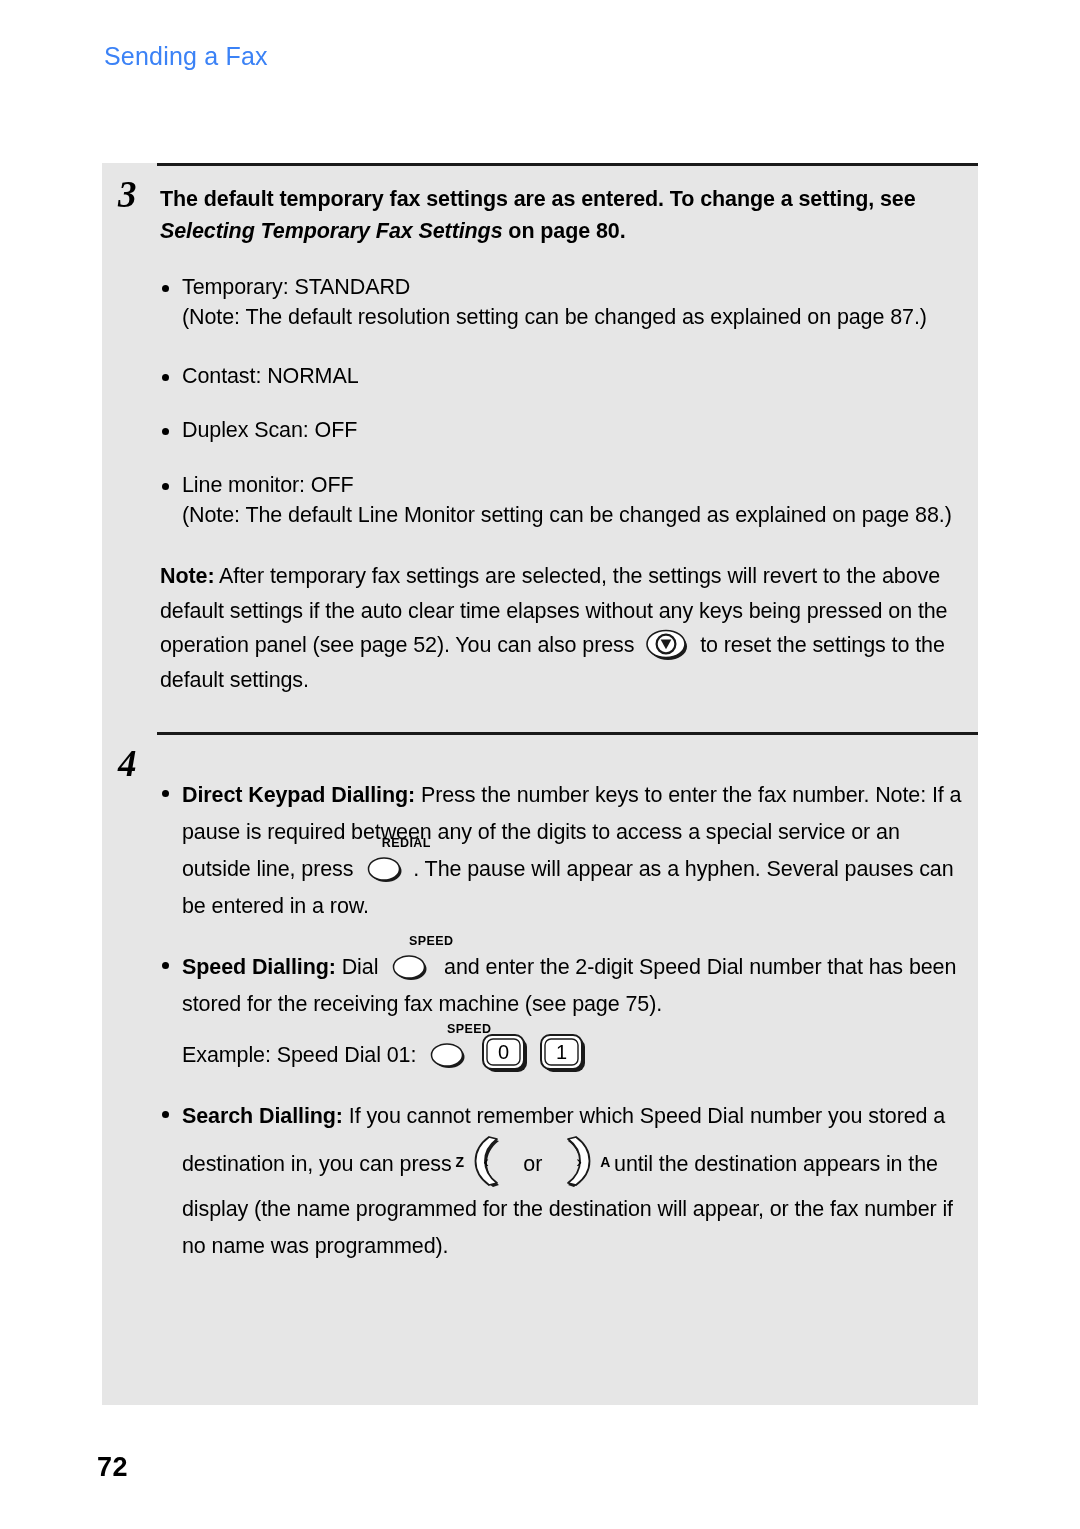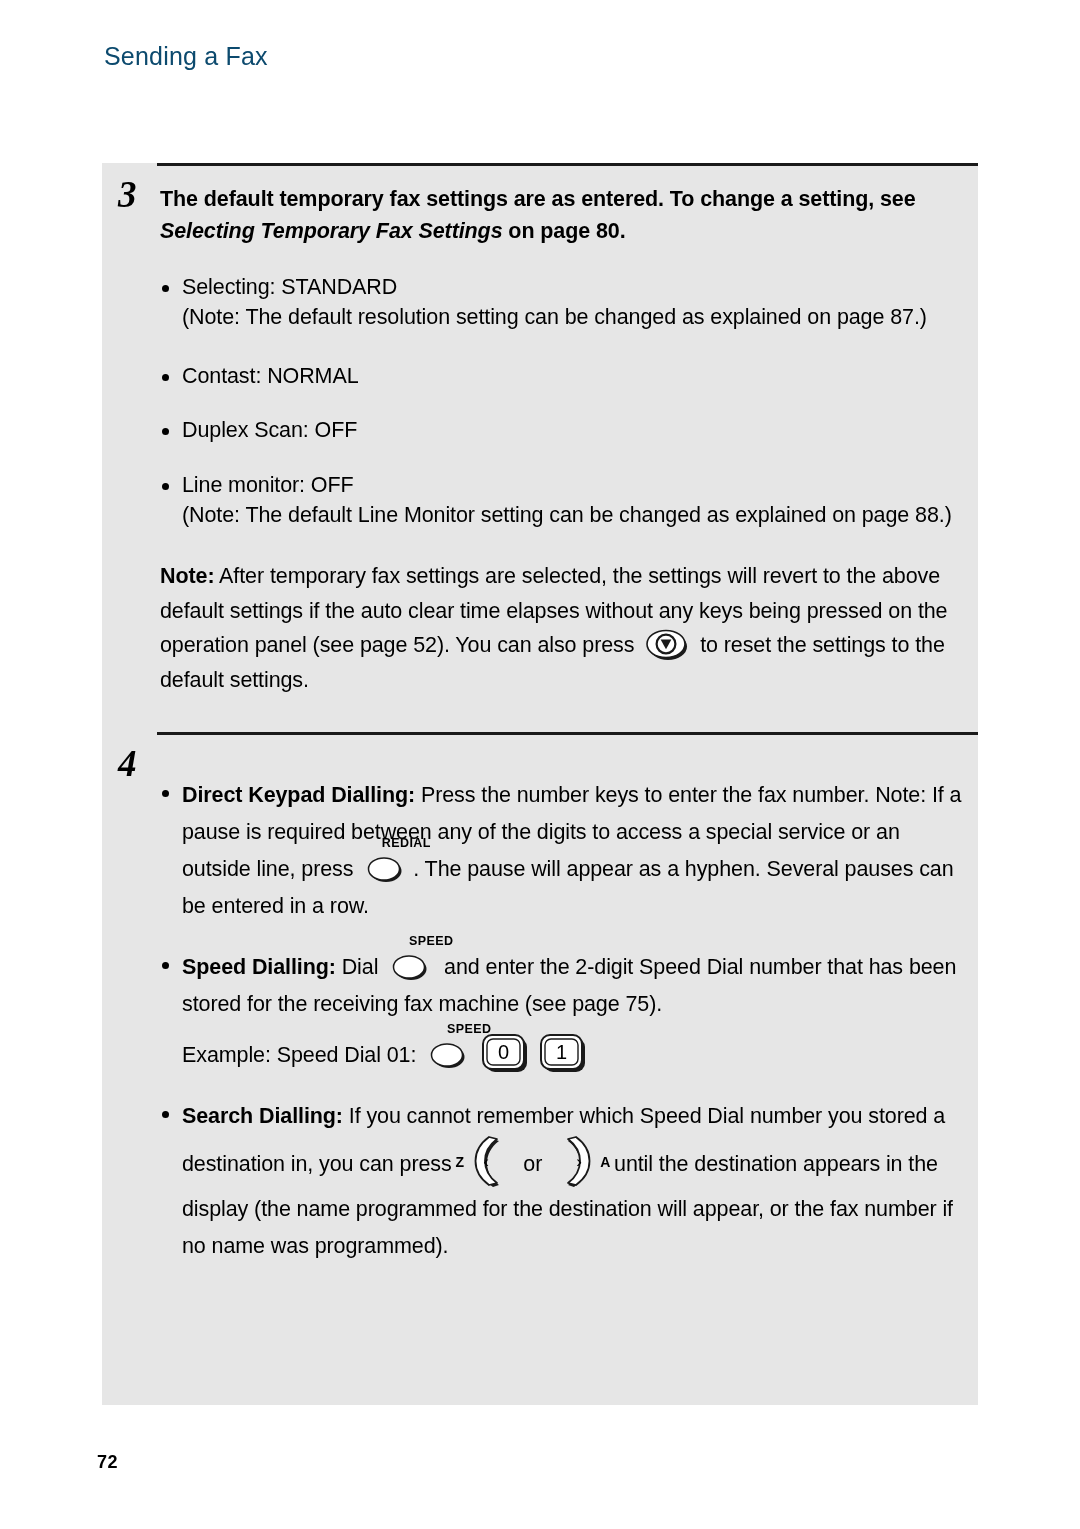--- a/index.html
+++ b/index.html
@@ -17,21 +17,21 @@
     overflow: hidden;
   }
 
   
   .running-head {
     position: absolute;
     left: 104px;
     top: 42px;
     font-size: 25px;
     letter-spacing: 0.2px;
-    color: #0c4a6e;
+    color: #3b82f6;
   }
 
   
   .panel {
     position: absolute;
     left: 102px;
     top: 163px;
     width: 876px;
     height: 1242px;
     background: #e6e6e6;
@@ -178,21 +178,21 @@
     line-height: 1;
   }
   .key-arc-wrap.left .arclabel { left: -4px; }
   .key-arc-wrap.right .arclabel { right: -4px; }
 
   
   .folio {
     position: absolute;
     left: 97px;
     top: 1452px;
-    font-size: 18px;
+    font-size: 27px;
     font-weight: bold;
     letter-spacing: 0.5px;
   }
 </style>
 </head>
 <body>
 
 <div class="running-head">Sending a Fax</div>
 
 <div class="panel">
@@ -202,21 +202,21 @@
 
     <div class="step-head">
       <span class="step-num">3</span>
       <span>The default temporary fax settings are as entered. To change a setting, see </span><em>Selecting Temporary Fax Settings</em><span> on page 80.</span>
     </div>
 
     <div class="sp-24"></div>
 
     <div class="bullet-row">
       <span class="dot"></span>
-      <span>Selecting: STANDARD</span>
+      <span>Temporary: STANDARD</span>
       <div>(Note: The default resolution setting can be changed as explained on page 87.)</div>
     </div>
 
     <div class="sp-28"></div>
 
     <div class="bullet-row">
       <span class="dot"></span>
       <span>Contast: NORMAL</span>
     </div>
 

